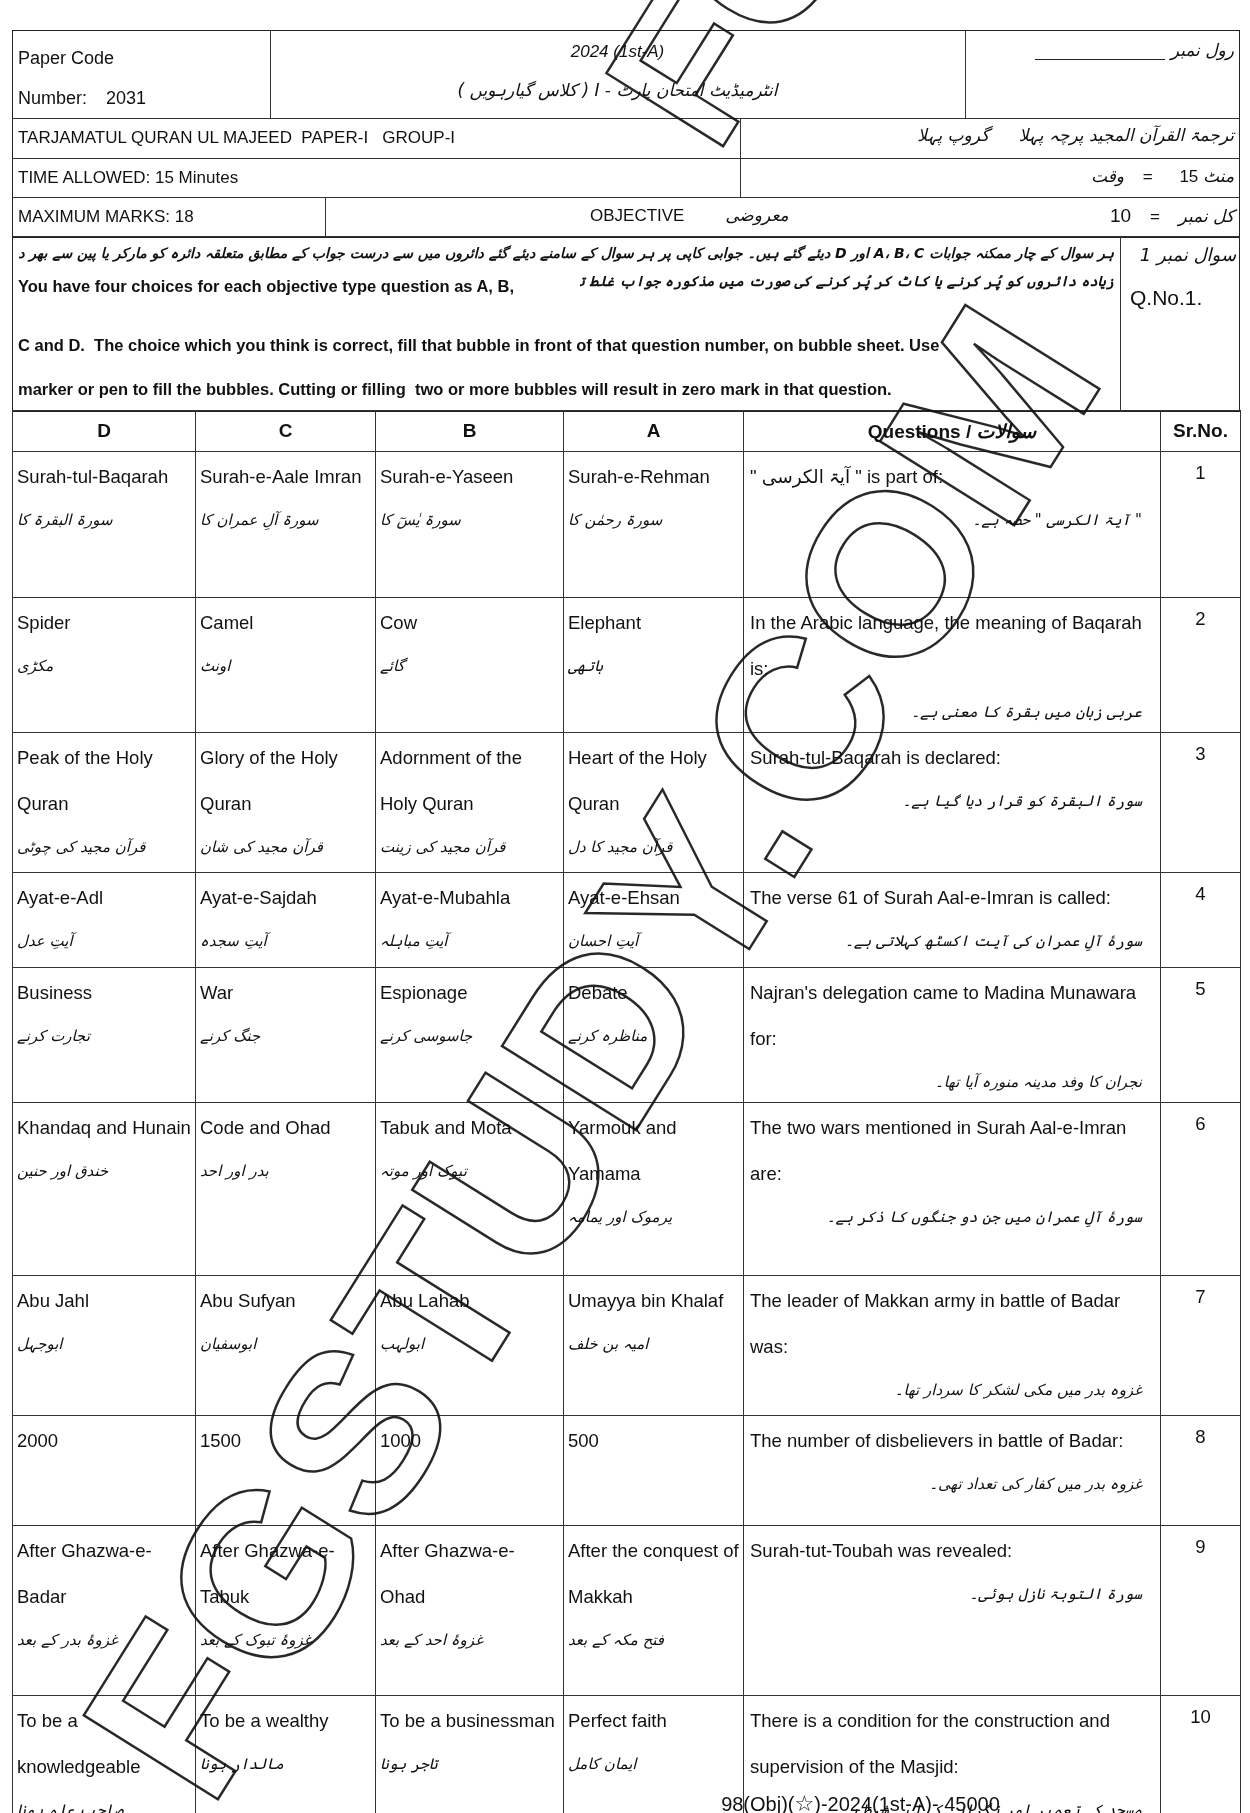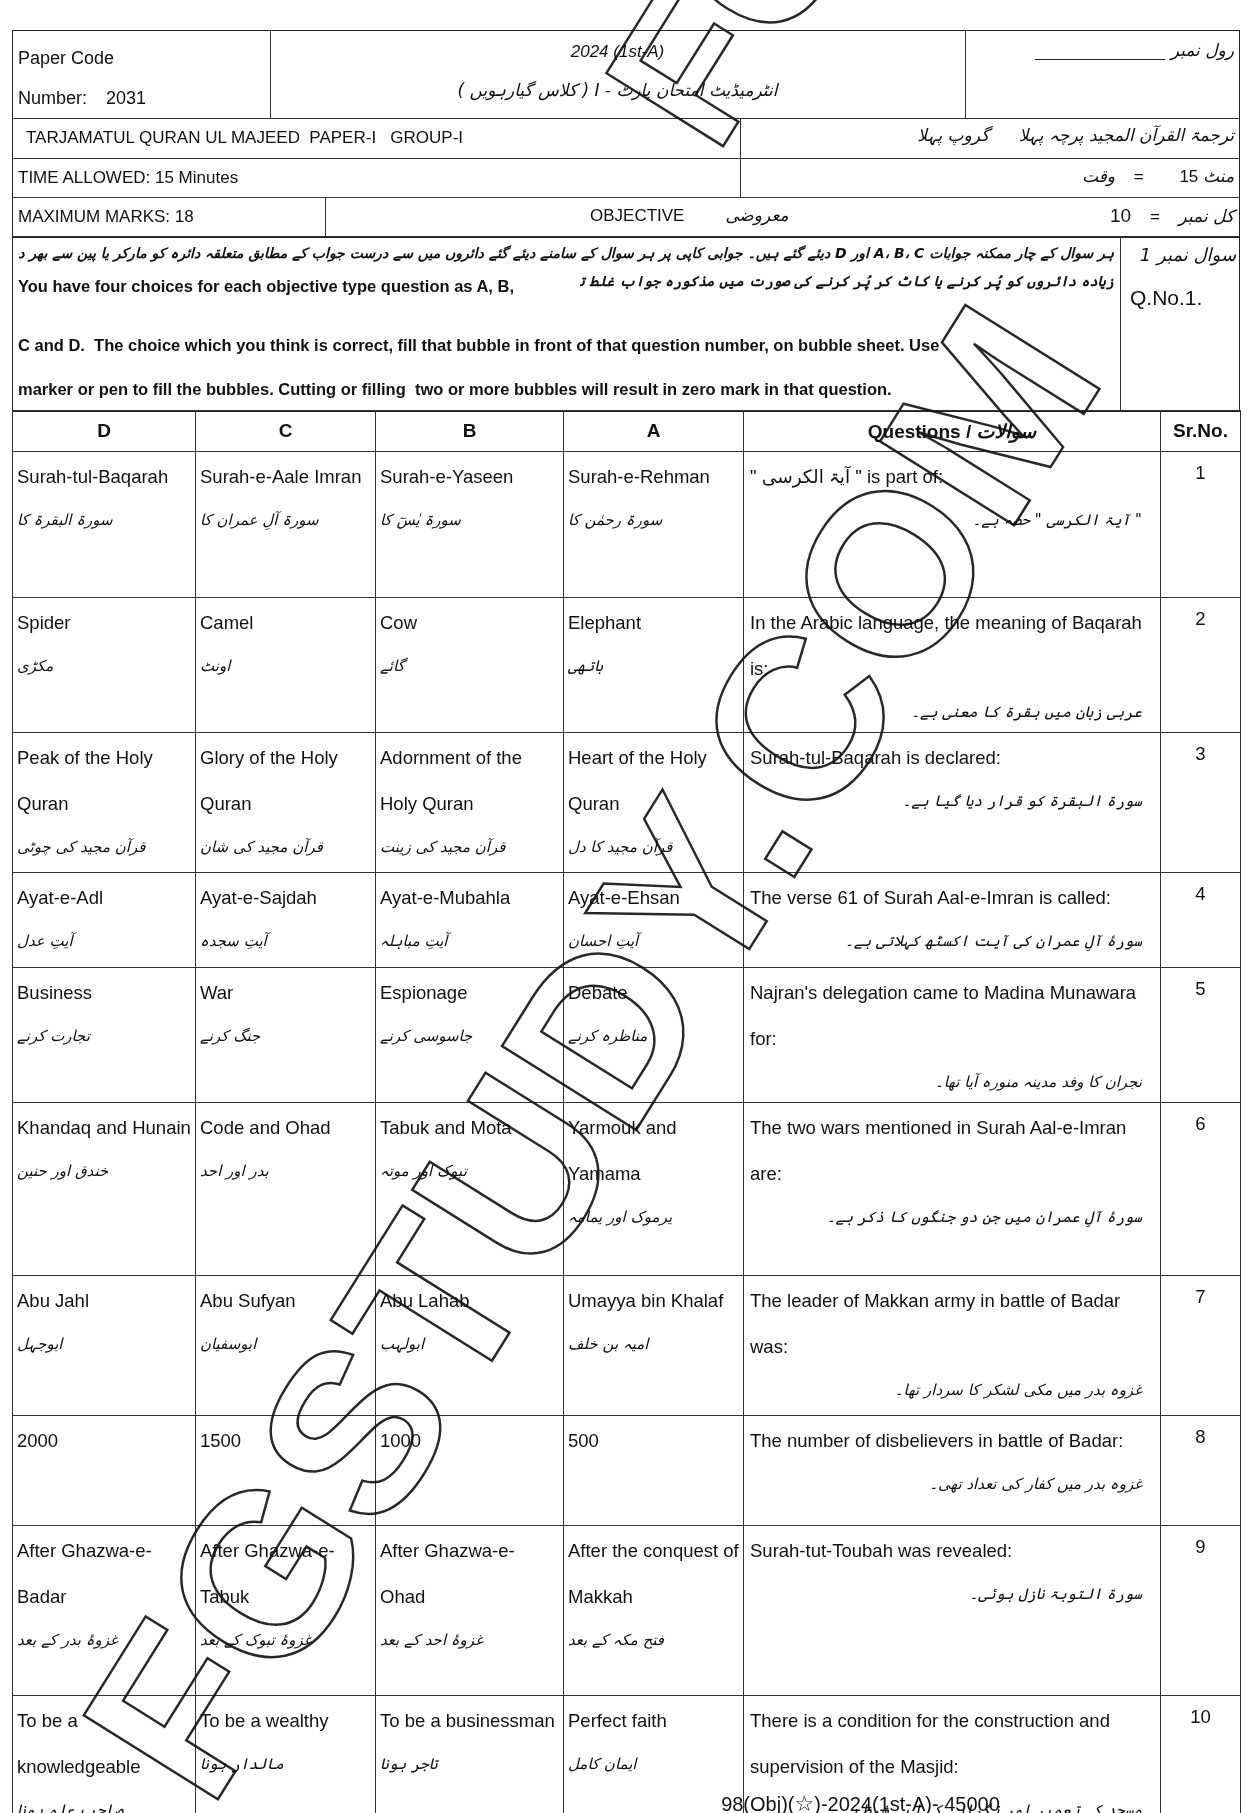--- a/index.html
+++ b/index.html
@@ -57,30 +57,30 @@
 </div>
 
 <div class="abs t17 center" style="left:270px; top:42px; width:695px;font-style:italic;">2024 (1st-A)</div>
 <div class="abs t17 center urdu bold" style="left:270px; top:80px; width:695px; direction:rtl;">انٹرمیڈیٹ امتحان پارٹ - I ( کلاس گیارہویں )</div>
 
 <div class="abs urdu t17" style="right:16px; top:40px; text-align:right;">
   <span>رول نمبر</span>
   <span class="roll-line"></span>
 </div>
 
-<div class="abs bold t17" style="left:26px; top:128px; white-space:pre;">TARJAMATUL QURAN UL MAJEED  PAPER-I   GROUP-I</div>
+<div class="abs bold t17" style="left:18px; top:128px; white-space:pre;">TARJAMATUL QURAN UL MAJEED  PAPER-I   GROUP-I</div>
 <div class="abs urdu bold t17" style="right:16px; top:125px; text-align:right;">
   <span>ترجمۃ القرآن المجید پرچہ پہلا</span>
   <span style="margin-right:24px;">گروپ پہلا</span>
 </div>
 
 <div class="abs t17" style="left:18px; top:168px;">TIME ALLOWED: 15 Minutes</div>
 <div class="abs t17" style="right:16px; top:166px; text-align:right;">
   <span class="urdu">منٹ</span>
-  <span style="margin-left:17px;">15</span>
+  <span style="margin-left:8px;">15</span>
   <span style="margin:0 14px;">=</span>
   <span class="urdu bold">وقت</span>
 </div>
 
 <div class="abs t17" style="left:18px; top:207px;">MAXIMUM MARKS: 18</div>
 <div class="abs bold t17" style="left:590px; top:205px;">
   <span>OBJECTIVE</span>
   <span class="urdu" style="margin-left:36px;">معروضی</span>
 </div>
 <div class="abs t17" style="right:16px; top:205px; text-align:right;">

